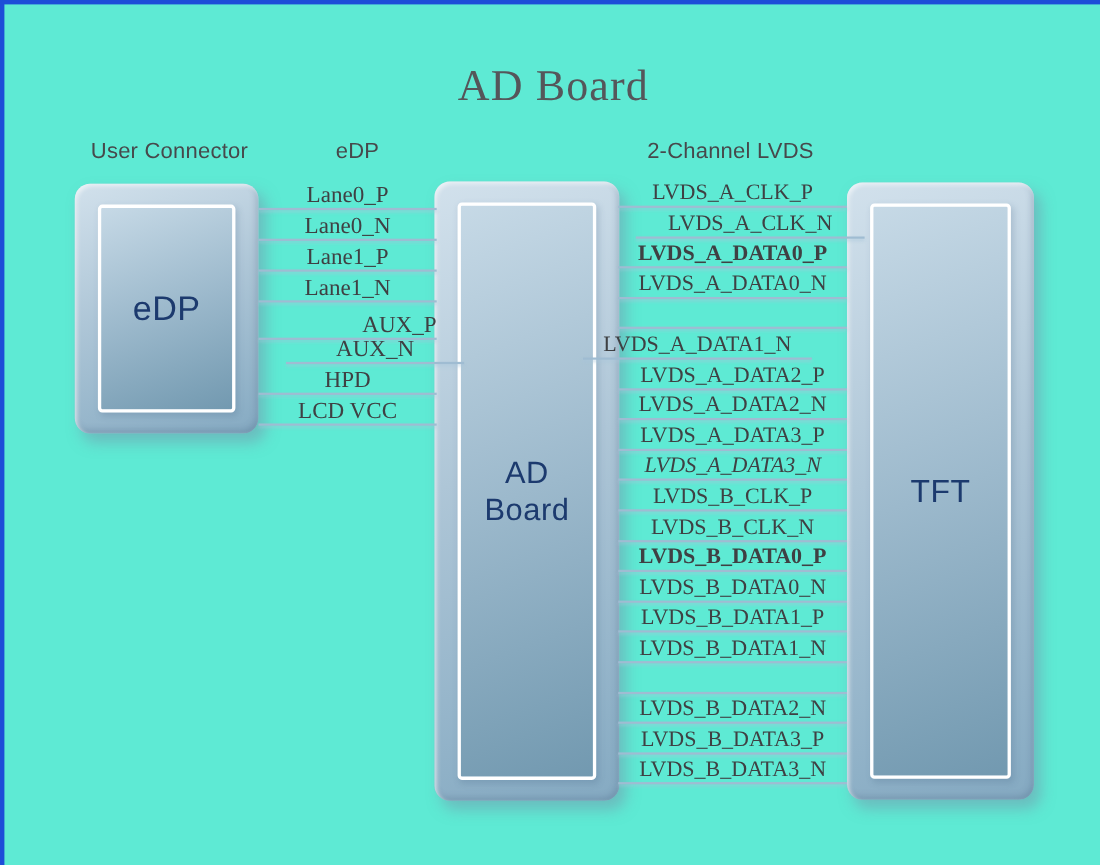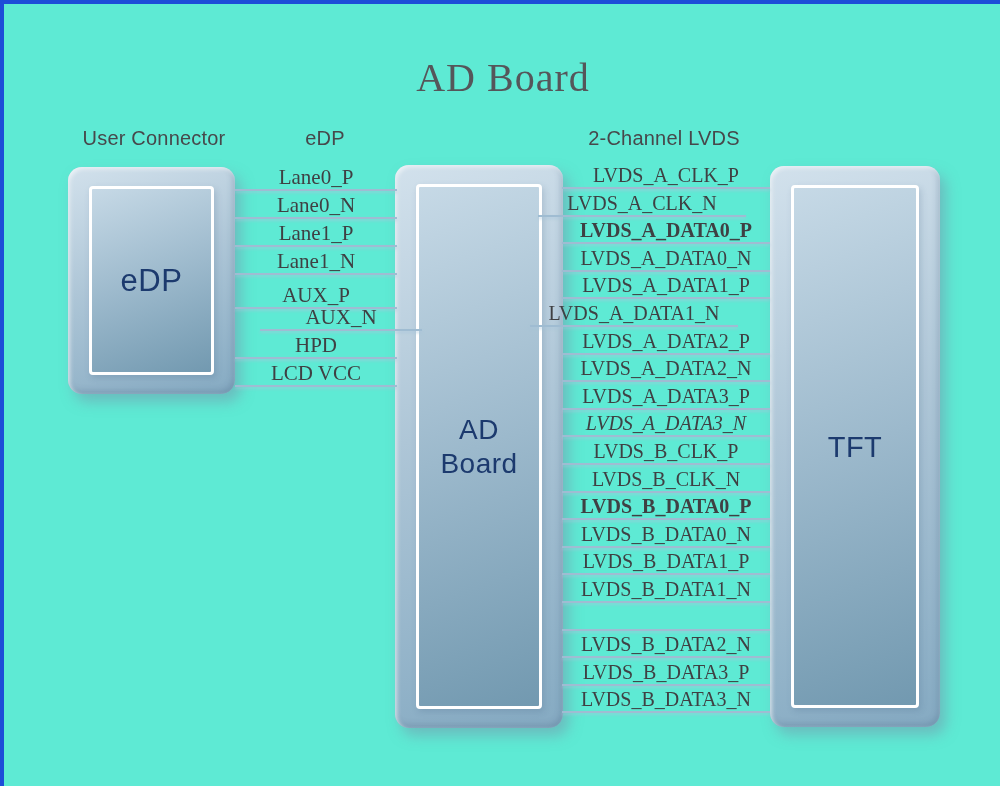--- a/index.html
+++ b/index.html
@@ -127,21 +127,21 @@
         <div class="sig-line"></div>
       </div>
       <div class="sig-row" style="left: 231px; width: 162px; top: 215px; height: 28px;">
         <div class="sig-label">Lane1_P</div>
         <div class="sig-line"></div>
       </div>
       <div class="sig-row" style="left: 231px; width: 162px; top: 243px; height: 28px;">
         <div class="sig-label">Lane1_N</div>
         <div class="sig-line"></div>
       </div>
-      <div class="sig-row" style="left: 231px; width: 162px; top: 271px; height: 34px;">
+      <div class="sig-row" style="left: 231px; width: 162px; top: 271px; height: 34px; align-items: flex-end;">
         <div class="sig-label">AUX_P</div>
         <div class="sig-line"></div>
       </div>
       <div class="sig-row" style="left: 233px; width: 162px; top: 299px; height: 28px; padding-left: 23px;">
         <div class="sig-label">AUX_N</div>
         <div class="sig-line"></div>
       </div>
       <div class="sig-row" style="left: 231px; width: 162px; top: 327px; height: 28px;">
         <div class="sig-label">HPD</div>
         <div class="sig-line"></div>
@@ -149,34 +149,33 @@
       <div class="sig-row" style="left: 231px; width: 162px; top: 355px; height: 28px;">
         <div class="sig-label">LCD VCC</div>
         <div class="sig-line"></div>
       </div>
     </div>
   <div id="lvds-signals">
       <div class="sig-row" style="left: 558px; width: 208px; top: 159px; height: 26px;">
         <div class="sig-label">LVDS_A_CLK_P</div>
         <div class="sig-line"></div>
       </div>
-      <div class="sig-row" style="left: 534px; width: 208px; top: 186.6px; height: 26px; justify-content: flex-end;">
+      <div class="sig-row" style="left: 574px; width: 208px; top: 186.6px; height: 26px; justify-content: flex-end;">
         <div class="sig-label">LVDS_A_CLK_N</div>
         <div class="sig-line"></div>
       </div>
       <div class="sig-row" style="left: 558px; width: 208px; top: 214.2px; height: 26px; font-weight: bold;">
         <div class="sig-label">LVDS_A_DATA0_P</div>
         <div class="sig-line"></div>
       </div>
       <div class="sig-row" style="left: 558px; width: 208px; top: 241.8px; height: 26px;">
         <div class="sig-label">LVDS_A_DATA0_N</div>
         <div class="sig-line"></div>
       </div>
       <div class="sig-row" style="left: 558px; width: 208px; top: 269.4px; height: 26px;">
-        <div class="sig-label">LVDS_A_DATA1_P</div>
         <div class="sig-line"></div>
       </div>
       <div class="sig-row" style="left: 526px; width: 208px; top: 297px; height: 26px;">
         <div class="sig-label">LVDS_A_DATA1_N</div>
         <div class="sig-line"></div>
       </div>
       <div class="sig-row" style="left: 558px; width: 208px; top: 324.6px; height: 26px;">
         <div class="sig-label">LVDS_A_DATA2_P</div>
         <div class="sig-line"></div>
       </div>

